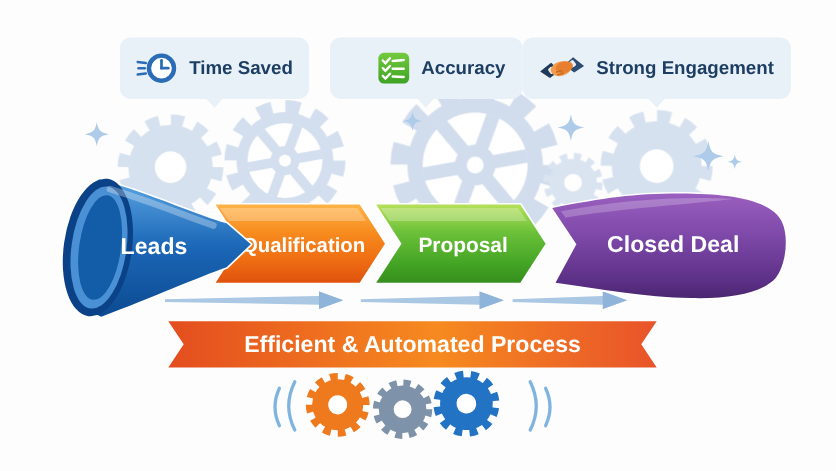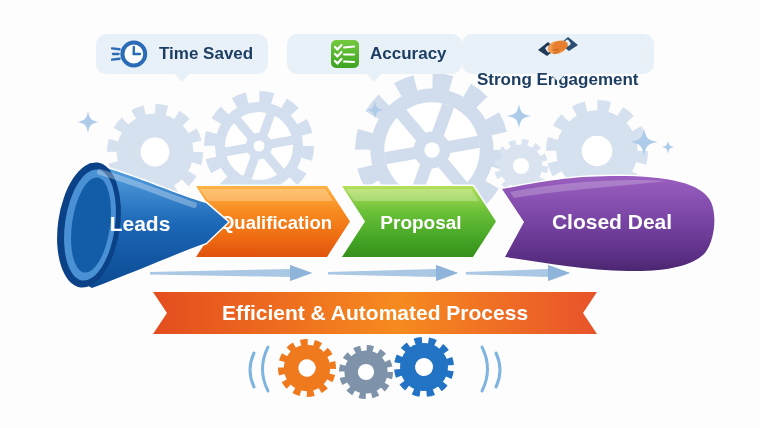--- a/index.html
+++ b/index.html
@@ -3,24 +3,24 @@
 <meta charset="utf-8">
 <style>
   html,body{margin:0;padding:0;background:#ffffff;}
   .canvas{
     position:relative;width:760px;height:428px;overflow:hidden;
     background:#fdfdfd;font-family:"Liberation Sans",sans-serif;
   }
   .layer{position:absolute;left:0;top:0;width:760px;height:428px;}
   
   .badge{
-    position:absolute;top:34px;height:40px;
+    position:absolute;top:34px;height:56px;
     background:#e8f0f8;border-radius:10px;
     display:flex;align-items:center;gap:10px;padding:0 15px;
-    color:#1d3e63;font-weight:bold;font-size:17px;white-space:nowrap;
+    color:#1d3e63;font-weight:bold;font-size:17px;white-space:nowrap;margin-left:13px;
   }
   .badge::after{
     content:"";position:absolute;bottom:-8px;left:50%;margin-left:-8px;
     border:8px solid transparent;border-top:9px solid #e8f0f8;border-bottom:0;
   }
   .badge .bicon{display:flex;align-items:center;}
   svg text{
     font-family:"Liberation Sans",sans-serif;font-weight:700;fill:#ffffff;
   }
 </style>
@@ -197,21 +197,21 @@
             <path d="M5,15 l2.4,2.4 L11.5,13"></path> 
               <line x1="14" y1="15.5" x2="24" y2="15.5"></line>
             <path d="M5,22 l2.4,2.4 L11.5,20"></path> 
               <line x1="14" y1="22.5" x2="24" y2="23"></line>
           </g>
         </svg>
       </span>
       <span>Accuracy</span>
     </div>
 
-    <div class="badge" style="left:462px;flex-direction:column;">
+    <div class="badge" style="left:462px;">
       <span class="bicon">
         <svg width="42" height="26" viewBox="0 0 42 26">
           <path d="M1,16 L11,8 L19,15 L10,22 Z" fill="#1f3a58"></path>
           <path d="M41,11 L31,3 L23,10 L32,17 Z" fill="#2b4d72"></path>
           <rect x="9" y="12" width="5" height="6" rx="1.5" fill="#e9eef5" transform="rotate(-38 11.5 15)"></rect>
           <rect x="28" y="6" width="5" height="6" rx="1.5" fill="#e9eef5" transform="rotate(-38 30.5 9)"></rect>
           <ellipse cx="20" cy="13.5" rx="9.5" ry="6.5" fill="#f29b4d" transform="rotate(-14 20 13.5)"></ellipse>
           <ellipse cx="23" cy="12" rx="8" ry="5.2" fill="#e77f2e" transform="rotate(-14 23 12)"></ellipse>
           <g stroke="#c96a22" stroke-width="1.3" stroke-linecap="round">
             <line x1="16" y1="16.5" x2="21" y2="15.2"></line>

